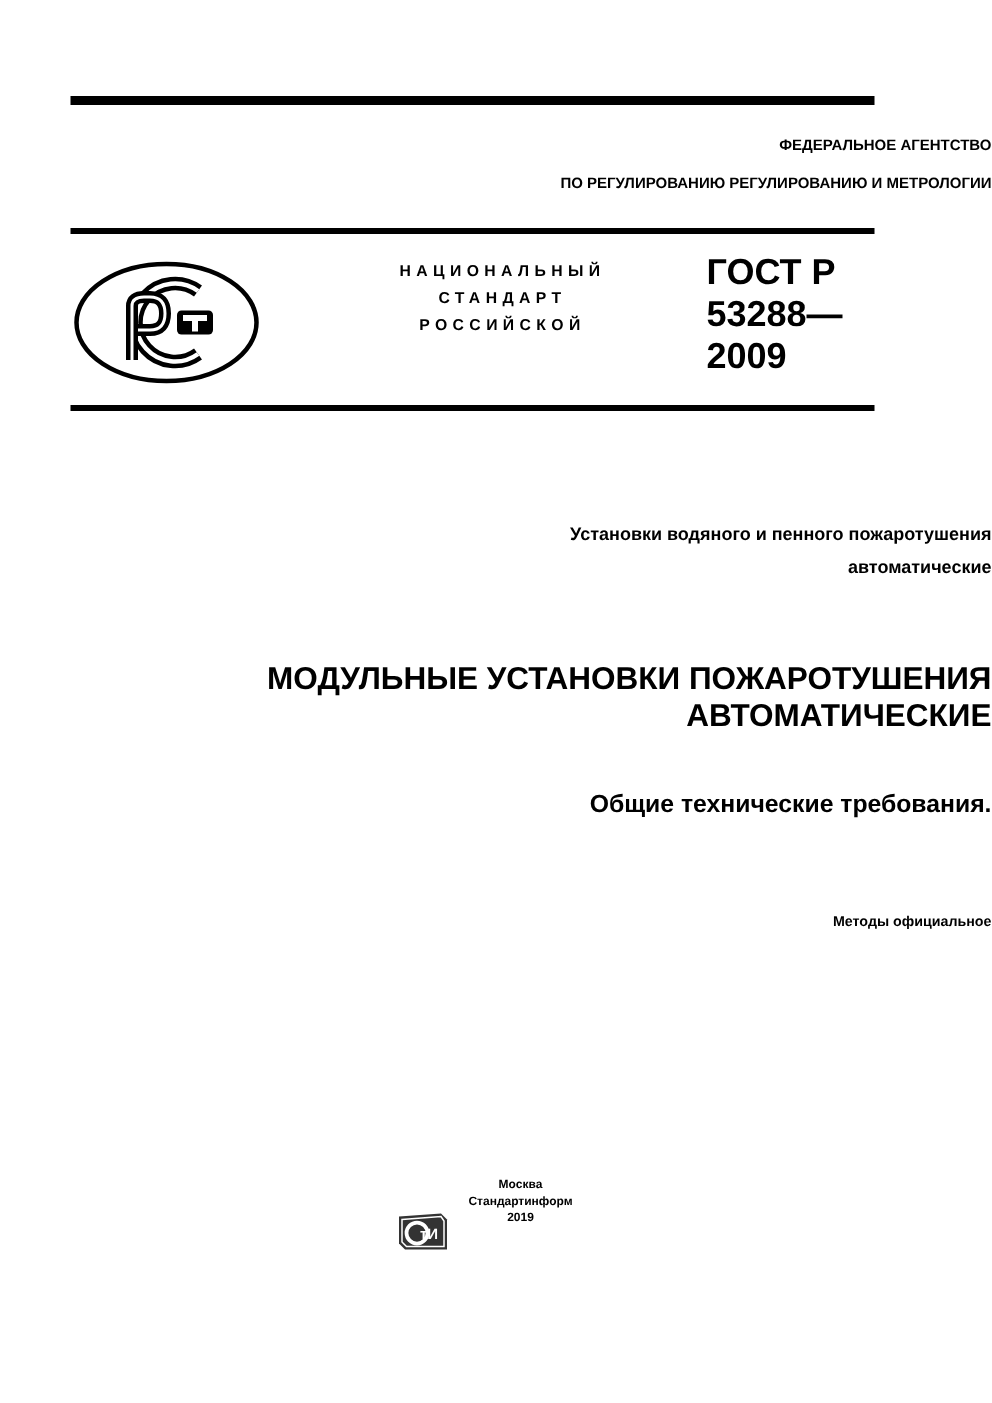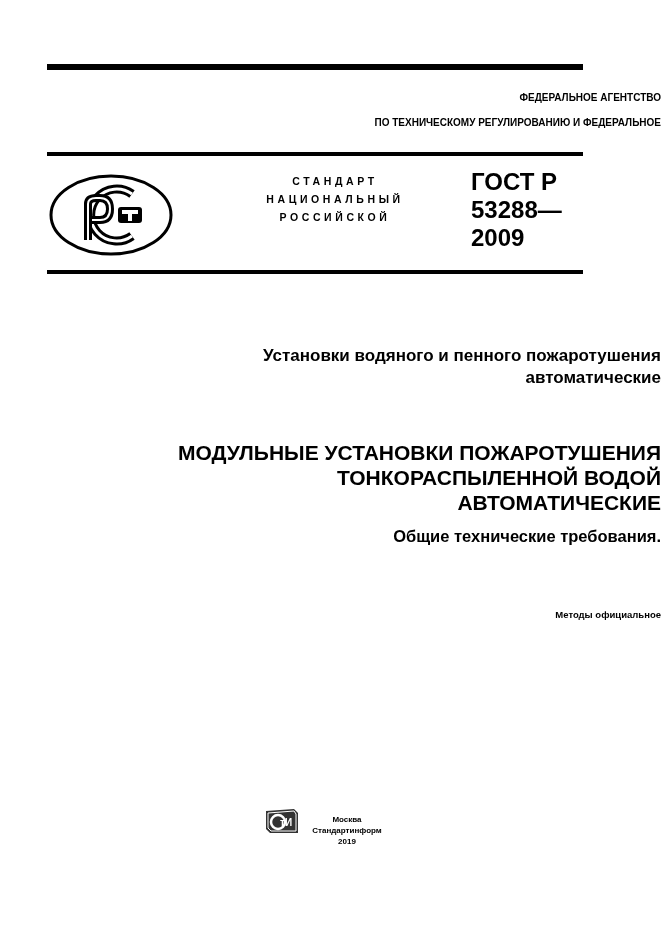--- a/index.html
+++ b/index.html
@@ -3,69 +3,68 @@
 <meta charset="utf-8">
 <style>
   html, body { margin:0; padding:0; background:#fff; }
   body { width:661px; height:935px; position:relative; overflow:hidden; font-family:"Liberation Sans", sans-serif; color:#000; }
   .rule { position:absolute; left:47px; width:536px; background:#000; }
   .center { position:absolute; left:0; width:661px; text-align:right; font-weight:bold; }
   .agency { font-size:10px; }
   .block { position:absolute; }
   .natl { position:absolute; left:245px; width:180px; text-align:center; font-weight:bold; font-size:10.5px; letter-spacing:3.6px; line-height:18px; top:172px; }
   .gost { position:absolute; left:471px; top:168px; font-weight:bold; font-size:24px; line-height:28px; }
-  .t1 { font-size:17px; line-height:22px; }
+  .t1 { font-size:12px; line-height:22px; }
   .t2 { font-size:21px; line-height:25px;margin-top:32px; }
   .t3 { font-size:16.5px; line-height:21px;margin-top:23px; }
   .small { font-size:9.5px; }
-  .pub { position:absolute; left:312px; top:814px; width:70px; text-align:center; font-weight:bold; font-size:8px; line-height:11px; }
+  .pub { position:absolute; left:312px; top:784px; width:70px; text-align:center; font-weight:bold; font-size:8px; line-height:11px; }
 </style>
 </head>
 <body>
 
 <div class="rule" style="top:64px;height:6px;"></div>
 
 <div class="center agency" style="top:92px;">ФЕДЕРАЛЬНОЕ АГЕНТСТВО</div>
-<div class="center agency" style="top:117px;">ПО ТЕХНИЧЕСКОМУ РЕГУЛИРОВАНИЮ И ФЕДЕРАЛЬНОЕ</div>
+<div class="center agency" style="top:117px;">ПО РЕГУЛИРОВАНИЮ РЕГУЛИРОВАНИЮ И МЕТРОЛОГИИ</div>
 
 <div class="rule" style="top:152px;height:4px;"></div>
 
 <svg class="block" style="left:48px;top:172px;" width="126" height="86" viewBox="0 0 126 86">
   <ellipse cx="63" cy="43" rx="60" ry="39" fill="none" stroke="#000" stroke-width="3"></ellipse>
   <path d="M84 22 A26 26 0 1 0 84 64" fill="none" stroke="#000" stroke-width="9"></path>
   <path d="M84 22 A26 26 0 1 0 84 64" fill="none" stroke="#fff" stroke-width="3"></path>
   <path d="M40 68 L40 32 Q40 26 48 26 L52 26 Q62 26 62 37 Q62 48 52 48 L44 48" fill="none" stroke="#000" stroke-width="8"></path>
   <path d="M40 68 L40 32 Q40 26 48 26 L52 26 Q62 26 62 37 Q62 48 52 48 L44 48" fill="none" stroke="#fff" stroke-width="2"></path>
   <rect x="70" y="35" width="24" height="16" rx="3" fill="#000"></rect>
   <rect x="74" y="38" width="16" height="4" fill="#fff"></rect>
   <rect x="80" y="38" width="4" height="11" fill="#fff"></rect>
 </svg>
 
 <div class="natl">
+  <div>НАЦИОНАЛЬНЫЙ</div>
   <div>СТАНДАРТ</div>
-  <div>НАЦИОНАЛЬНЫЙ</div>
   <div>РОССИЙСКОЙ</div>
 </div>
 
 <div class="gost">
   <div>ГОСТ Р</div>
   <div>53288—</div>
   <div>2009</div>
 </div>
 
 <div class="rule" style="top:270px;height:4px;"></div>
 
 <div class="center t1" style="top:345px;">
   <div>Установки водяного и пенного пожаротушения</div>
   <div>автоматические</div>
 </div>
 
 <div class="center t2" style="top:408px;">
   <div>МОДУЛЬНЫЕ УСТАНОВКИ ПОЖАРОТУШЕНИЯ</div>
-  <div>ТОНКОРАСПЫЛЕННОЙ ВОДОЙ</div>
   <div>АВТОМАТИЧЕСКИЕ</div>
 </div>
 
 <div class="center t3" style="top:503px;">
   <div>Общие технические требования.</div>
 </div>
 
 <div class="center small" style="top:609px;">Методы официальное</div>
 
 <svg class="block" style="left:264px;top:807px;" width="36" height="28" viewBox="0 0 36 28">

